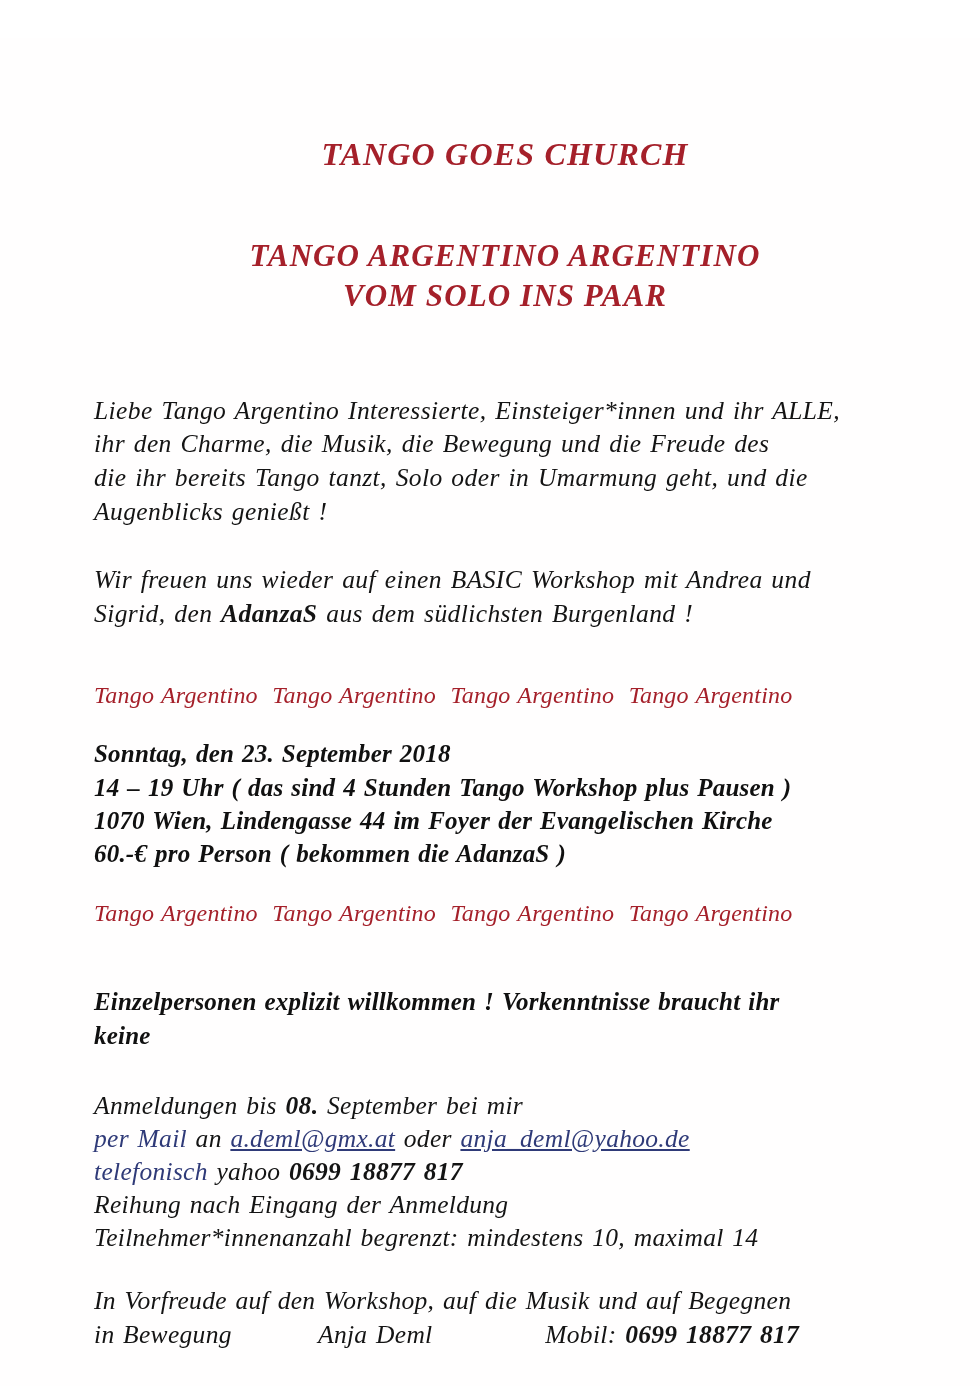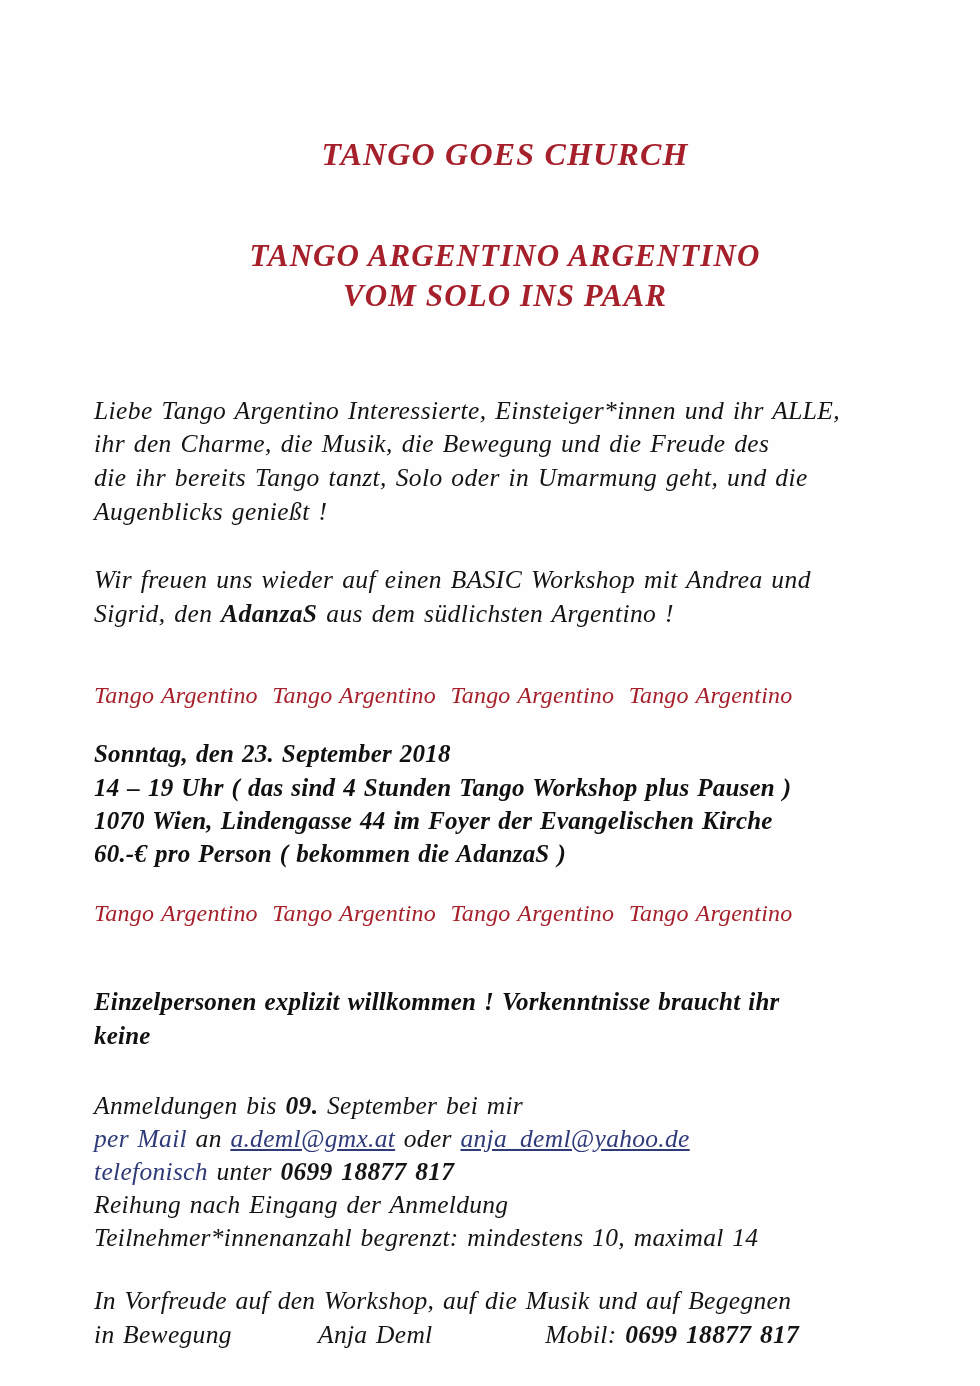--- a/index.html
+++ b/index.html
@@ -173,46 +173,46 @@
 
   <p class="para p-intro">
     <span class="ln">Liebe Tango Argentino Interessierte, Einsteiger*innen und ihr ALLE,</span>
     <span class="ln">ihr den Charme, die Musik, die Bewegung und die Freude des</span>
     <span class="ln">die ihr bereits Tango tanzt, Solo oder in Umarmung geht, und die</span>
     <span class="ln">Augenblicks genießt !</span>
   </p>
 
   <p class="para p-second">
     <span class="ln">Wir freuen uns wieder auf einen BASIC Workshop mit Andrea und</span>
-    <span class="ln"><span>Sigrid, den </span><span class="b">AdanzaS</span><span> aus dem südlichsten Argentino !</span></span>
+    <span class="ln"><span>Sigrid, den </span><span class="b">AdanzaS</span><span> aus dem südlichsten Burgenland !</span></span>
   </p>
 
   <p class="divider-red div-1">Tango Argentino  Tango Argentino  Tango Argentino  Tango Argentino</p>
 
   <p class="details">
     <span class="ln">Sonntag, den 23. September 2018</span>
     <span class="ln">14 – 19 Uhr ( das sind 4 Stunden Tango Workshop plus Pausen )</span>
     <span class="ln">1070 Wien, Lindengasse 44 im Foyer der Evangelischen Kirche</span>
     <span class="ln">60.-€ pro Person ( bekommen die AdanzaS )</span>
   </p>
 
   <p class="divider-red div-2">Tango Argentino  Tango Argentino  Tango Argentino  Tango Argentino</p>
 
   <p class="statement">
     <span class="ln">Einzelpersonen explizit willkommen ! Vorkenntnisse braucht ihr</span>
     <span class="ln">keine</span>
   </p>
 
   <p class="contact">
 
-    <span class="ln"><span>Anmeldungen bis </span><span class="b">09.</span><span> September bei mir</span></span>
+    <span class="ln"><span>Anmeldungen bis </span><span class="b">08.</span><span> September bei mir</span></span>
 
     <span class="ln"><span class="navy">per Mail</span><span> an </span><a class="lnk" href="#">a.deml@gmx.at</a><span> oder </span><a class="lnk" href="#">anja_deml@yahoo.de</a></span>
 
-    <span class="ln"><span class="navy">telefonisch</span><span> unter </span><span class="b">0699 18877 817</span></span>
+    <span class="ln"><span class="navy">telefonisch</span><span> yahoo </span><span class="b">0699 18877 817</span></span>
 
     <span class="ln">Reihung nach Eingang der Anmeldung</span>
     <span class="ln">Teilnehmer*innenanzahl begrenzt: mindestens 10, maximal 14</span>
   </p>
 
   <p class="closing">
     <span class="ln">In Vorfreude auf den Workshop, auf die Musik und auf Begegnen</span>
     <span class="ln"><span>in Bewegung          Anja Deml             Mobil: </span><span class="b">0699 18877 817</span></span>
   </p>
 

